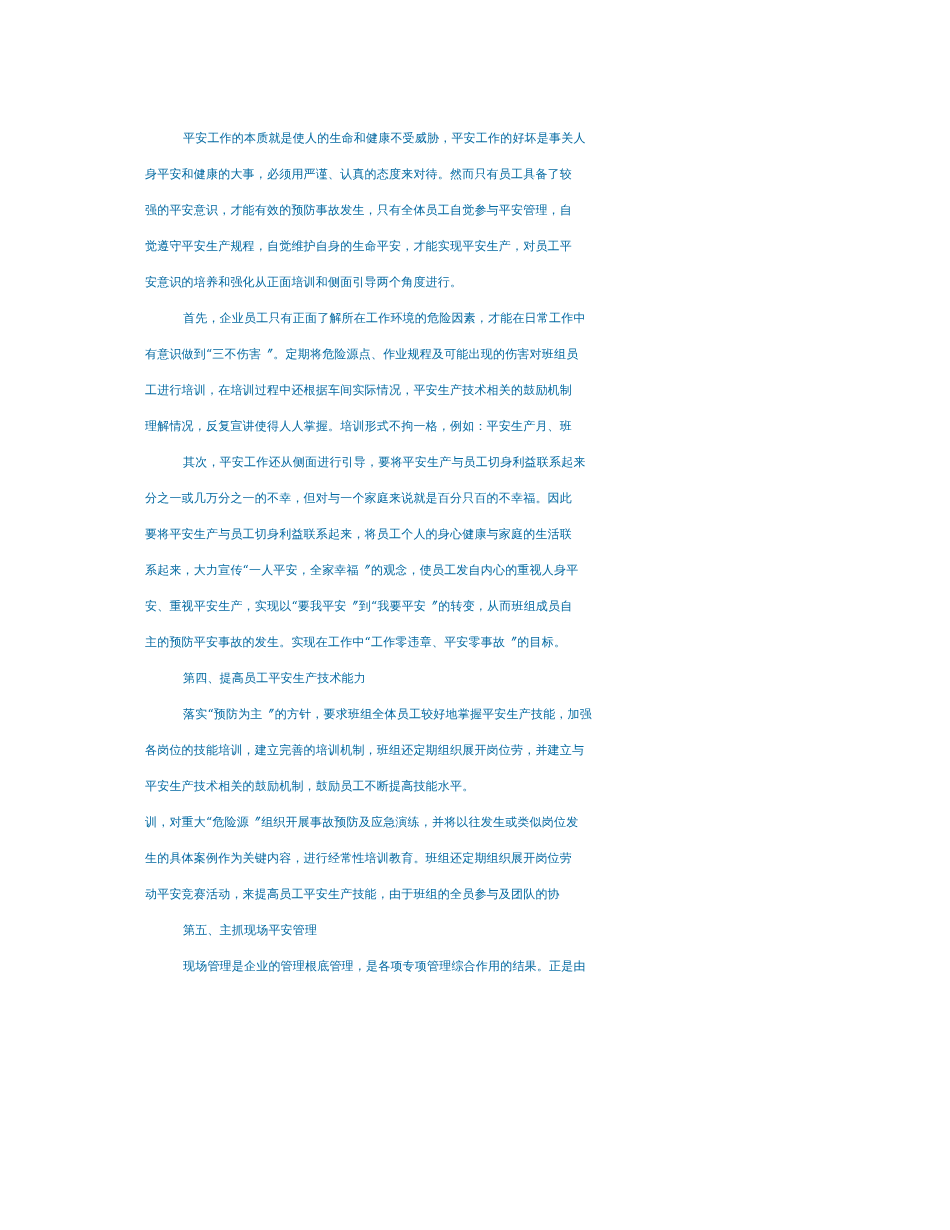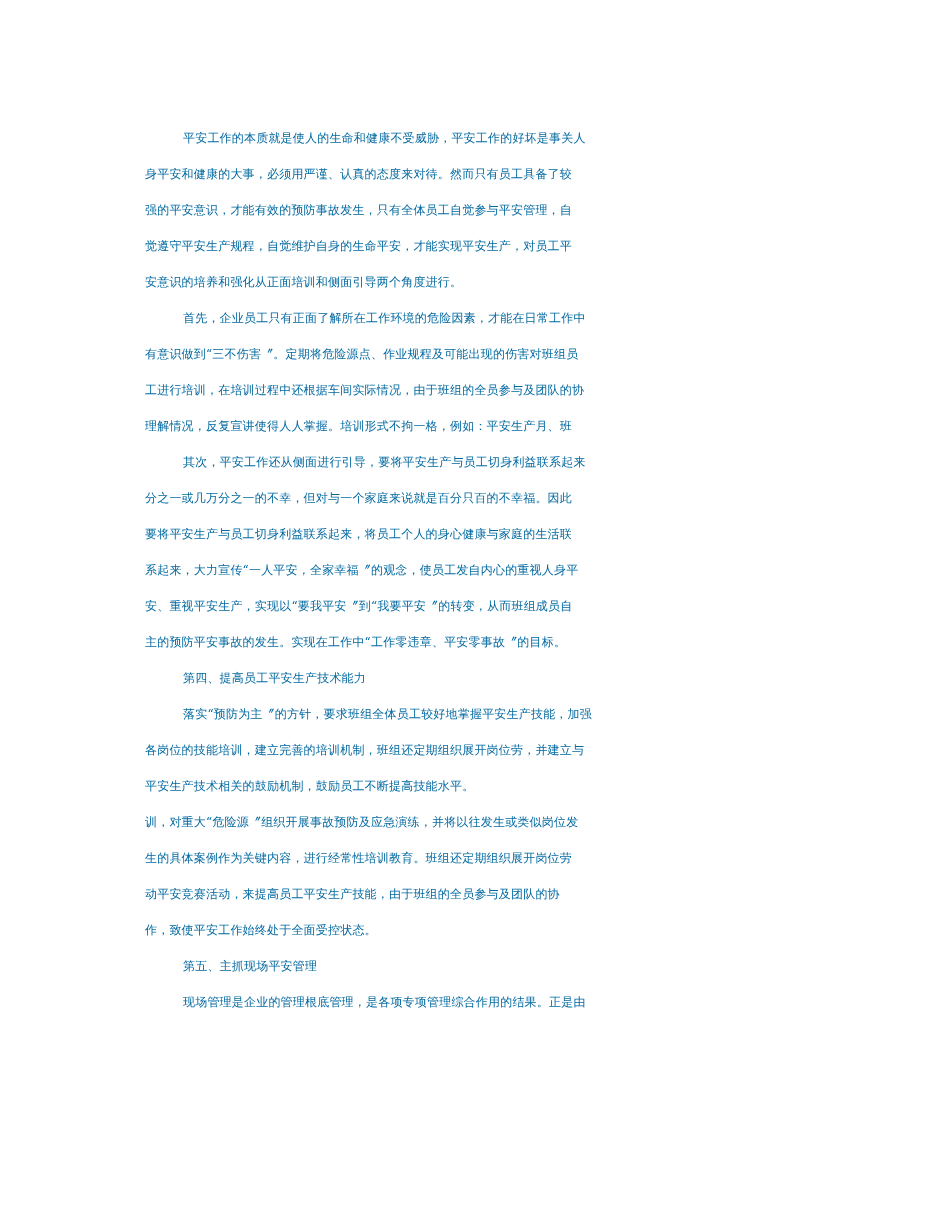--- a/index.html
+++ b/index.html
@@ -25,21 +25,21 @@
     <div class="line indent">平安工作的本质就是使人的生命和健康不受威胁，平安工作的好坏是事关人</div>
     <div class="line">身平安和健康的大事，必须用严谨、认真的态度来对待。然而只有员工具备了较</div>
     <div class="line">强的平安意识，才能有效的预防事故发生，只有全体员工自觉参与平安管理，自</div>
     <div class="line">觉遵守平安生产规程，自觉维护自身的生命平安，才能实现平安生产，对员工平</div>
     <div class="line">安意识的培养和强化从正面培训和侧面引导两个角度进行。</div>
   </div>
 
   <div>
     <div class="line indent">首先，企业员工只有正面了解所在工作环境的危险因素，才能在日常工作中</div>
     <div class="line">有意识做到“三不伤害〞。定期将危险源点、作业规程及可能出现的伤害对班组员</div>
-    <div class="line">工进行培训，在培训过程中还根据车间实际情况，由于班组的全员参与及团队的协</div>
+    <div class="line">工进行培训，在培训过程中还根据车间实际情况，平安生产技术相关的鼓励机制</div>
     <div class="line">理解情况，反复宣讲使得人人掌握。培训形式不拘一格，例如：平安生产月、班</div>
   </div>
 
   <div>
     <div class="line indent">其次，平安工作还从侧面进行引导，要将平安生产与员工切身利益联系起来</div>
     <div class="line">分之一或几万分之一的不幸，但对与一个家庭来说就是百分只百的不幸福。因此</div>
     <div class="line">要将平安生产与员工切身利益联系起来，将员工个人的身心健康与家庭的生活联</div>
     <div class="line">系起来，大力宣传“一人平安，全家幸福〞的观念，使员工发自内心的重视人身平</div>
     <div class="line">安、重视平安生产，实现以“要我平安〞到“我要平安〞的转变，从而班组成员自</div>
     <div class="line">主的预防平安事故的发生。实现在工作中“工作零违章、平安零事故〞的目标。</div>
@@ -52,21 +52,20 @@
   <div>
     <div class="line indent">落实“预防为主〞的方针，要求班组全体员工较好地掌握平安生产技能，加强</div>
     <div class="line">各岗位的技能培训，建立完善的培训机制，班组还定期组织展开岗位劳，并建立与</div>
     <div class="line">平安生产技术相关的鼓励机制，鼓励员工不断提高技能水平。</div>
   </div>
 
   <div>
     <div class="line">训，对重大“危险源〞组织开展事故预防及应急演练，并将以往发生或类似岗位发</div>
     <div class="line">生的具体案例作为关键内容，进行经常性培训教育。班组还定期组织展开岗位劳</div>
     <div class="line">动平安竞赛活动，来提高员工平安生产技能，由于班组的全员参与及团队的协</div>
-    <div class="line">作，致使平安工作始终处于全面受控状态。</div>
   </div>
 
   <div>
     <div class="line indent">第五、主抓现场平安管理</div>
   </div>
 
   <div>
     <div class="line indent">现场管理是企业的管理根底管理，是各项专项管理综合作用的结果。正是由</div>
   </div>
 </div>

